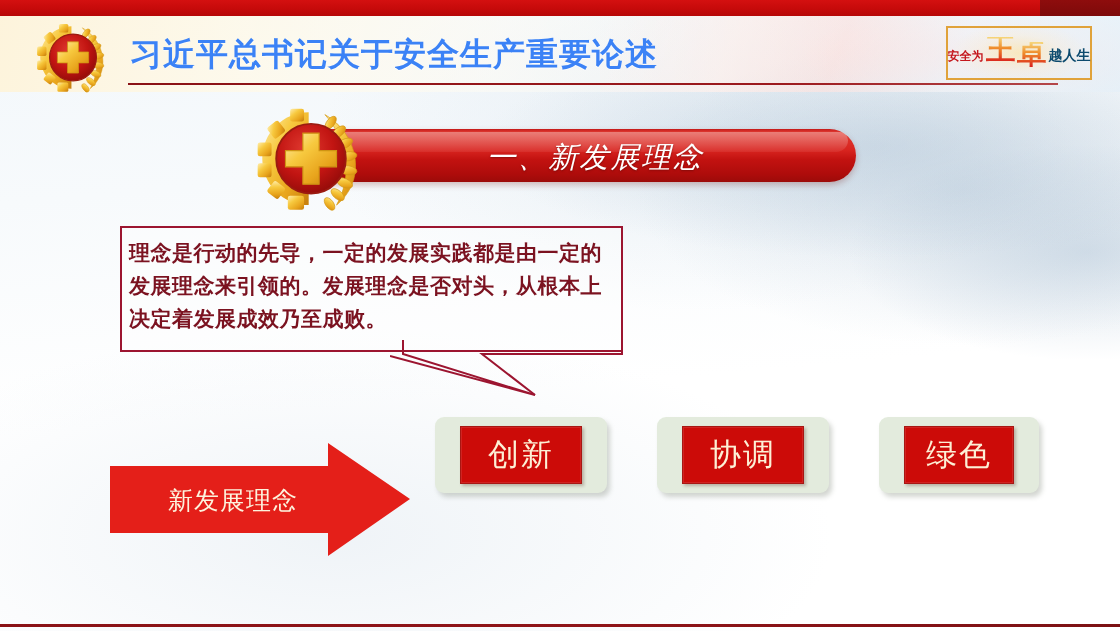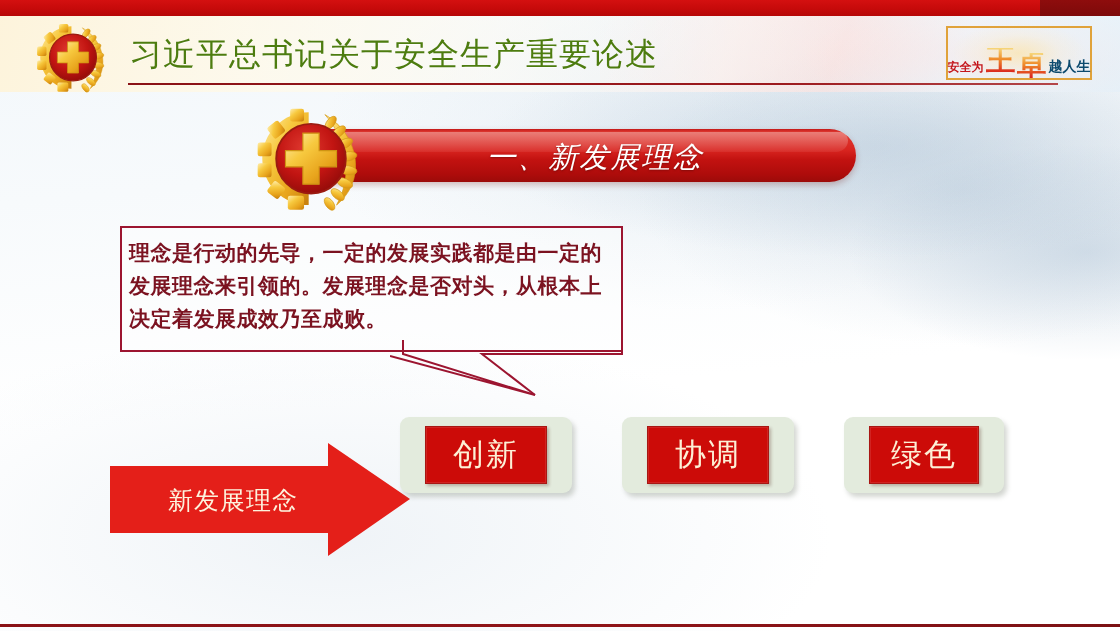--- a/index.html
+++ b/index.html
@@ -63,23 +63,23 @@
     position: absolute;
     left: 1040px; top: 0; width: 80px; height: 16px;
     background: linear-gradient(180deg, #8e0d0d 0%, #7d0a0a 100%);
   }
 
   
   .header-title {
     position: absolute;
     left: 130px; top: 33px;
     font-size: 32px;
-    font-weight: 400;
+    font-weight: 700;
     letter-spacing: 1px;
-    color: #4d7c0f;
+    color: #3b82f6;
     white-space: nowrap;
     text-shadow: 0 1px 0 rgba(255,255,255,0.6);
   }
   .header-rule {
     position: absolute;
     left: 128px; top: 83px; width: 930px; height: 2px;
     background: linear-gradient(90deg, #8a1216 0%, #9c1a1e 70%, #b4474a 100%);
   }
 
   
@@ -104,21 +104,21 @@
     position: absolute; inset: 0;
     border: 2px solid #e0a23a;
     box-sizing: border-box;
   }
   .corner-badge .badge-inner {
     position: absolute; inset: 0;
     display: flex;
     align-items: flex-end;
     justify-content: center;
     gap: 3px;
-    padding-bottom: 7px;
+    padding-bottom: 18px;
     box-sizing: border-box;
   }
   .badge-small {
     font-size: 12px;
     font-weight: 700;
     color: #c4161c;
     line-height: 1;
     letter-spacing: 0px;
   }
   .badge-big {
@@ -221,20 +221,21 @@
 
   
   .concept {
     position: absolute;
     background: #e3ebdd;
     border-radius: 9px;
     box-shadow: 3px 4px 5px rgba(120,130,115,0.33);
     box-sizing: border-box;
     padding: 9px 25px;
     z-index: 3;
+    margin-left: 35px;
   }
   .concept-inner {
     width: 100%;
     height: 100%;
     background: #cc0b08;
     border: 1px solid #a81713;
     box-shadow: inset 0 0 0 1px rgba(255,255,255,0.10), 2px 2px 3px rgba(80,40,30,0.30);
     display: flex;
     align-items: center;
     justify-content: center;

